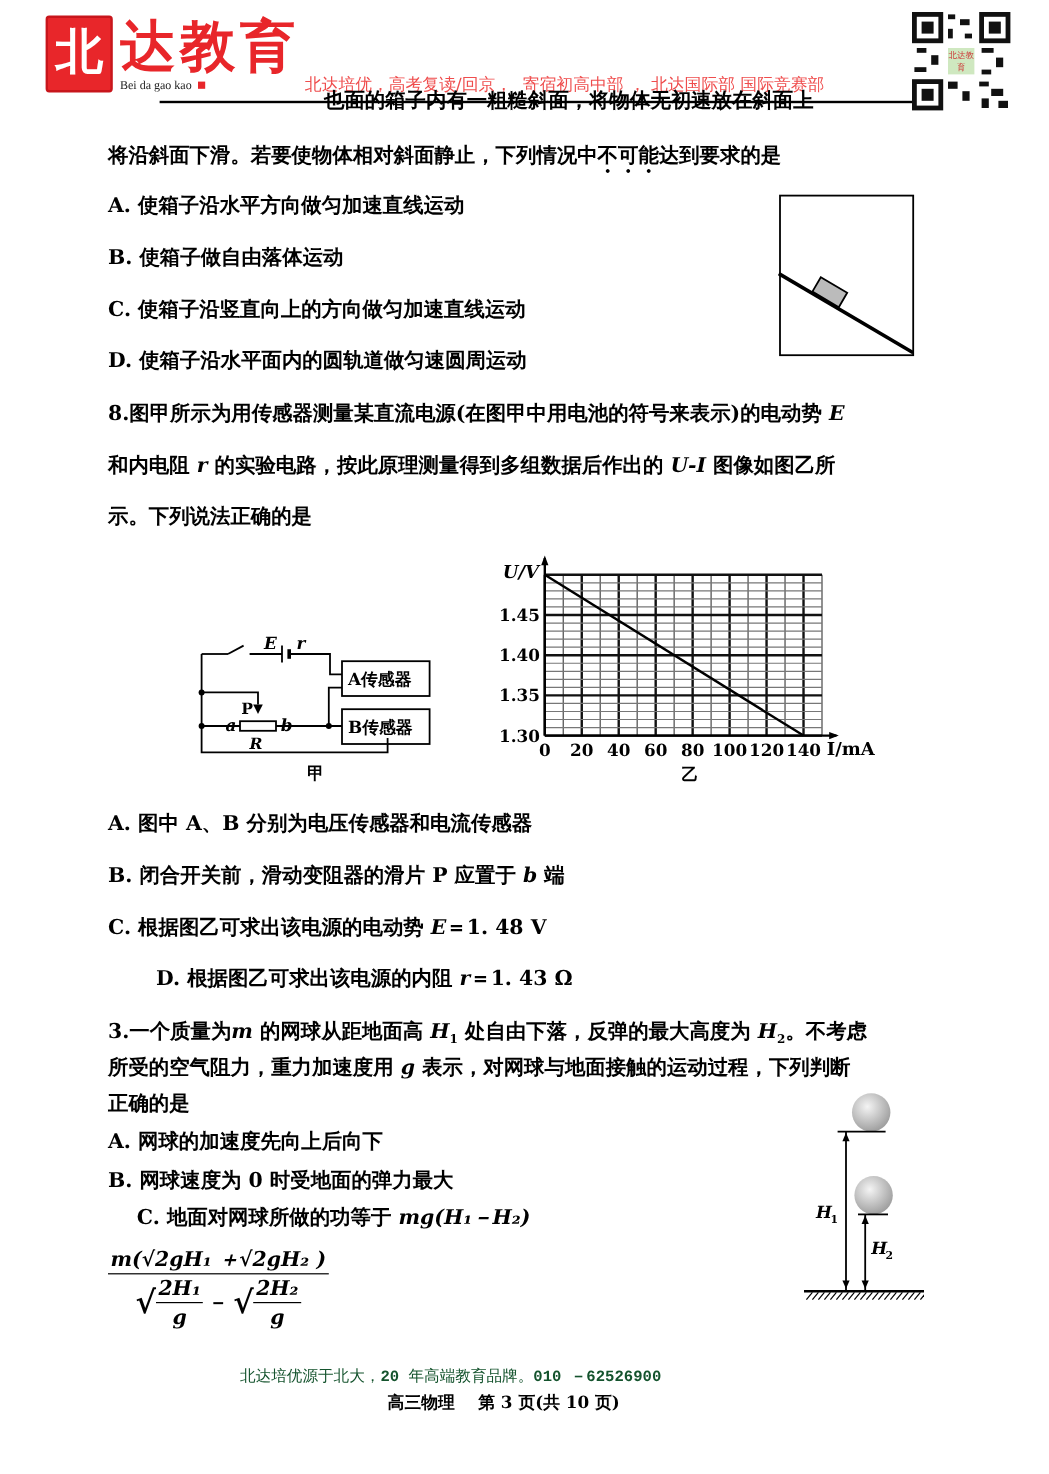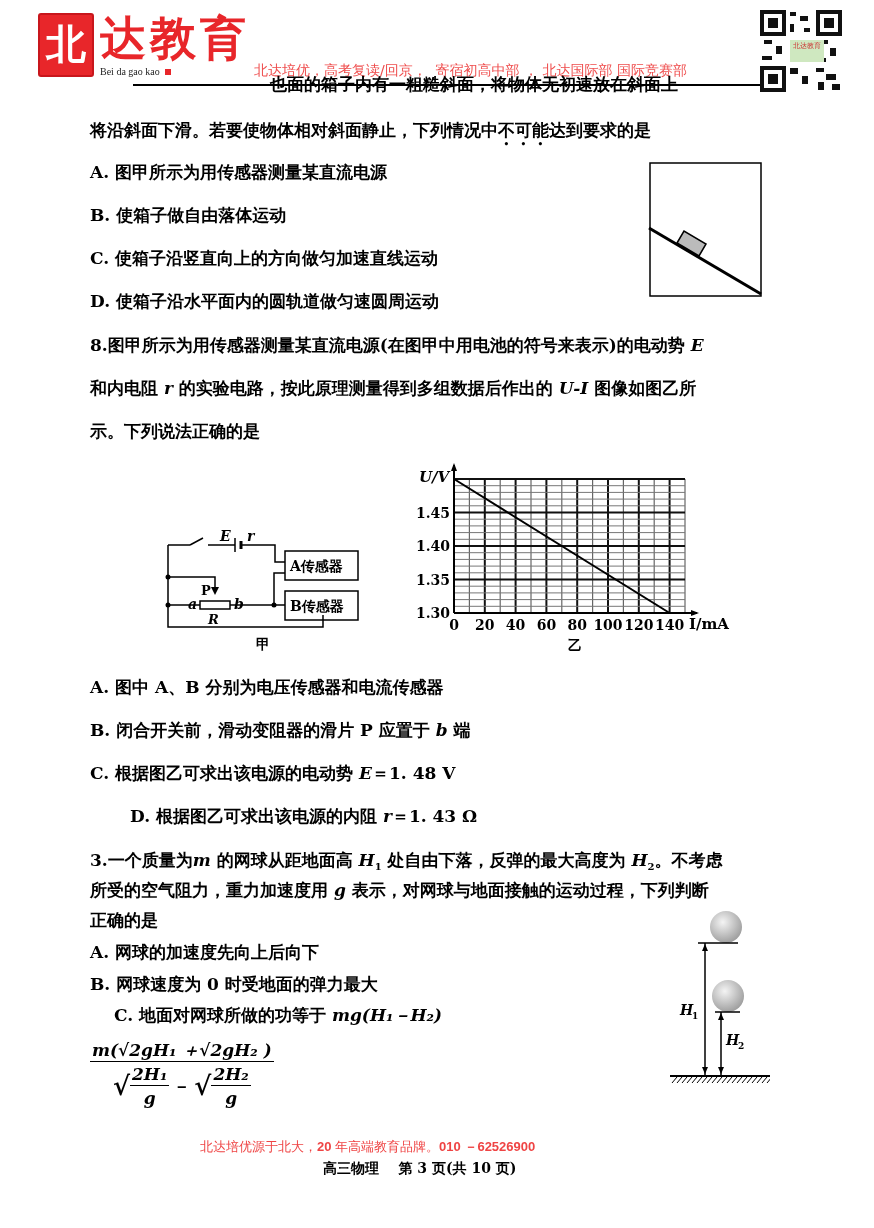--- a/index.html
+++ b/index.html
@@ -13,27 +13,27 @@
                font-family:"DejaVu Serif", serif; line-height:52px; }
   .logo-sub { left:100px; top:66px; font-size:10px; color:#222; font-family:"Liberation Serif", serif; }
   .logo-sub .sq { display:inline-block; width:6px; height:6px; background:#e8262a; margin-left:5px; }
   .promo { left:254px; top:62px; font-size:14px; color:#ef4d4d; white-space:pre; font-family:"DejaVu Sans", sans-serif; }
   .header-rule { left:133px; top:84px; width:636px; height:2px; background:#000; }
   .line1 { left:270px; top:74px; font-size:17px; font-weight:bold; white-space:nowrap; }
   .qr-wrap { left:760px; top:10px; width:82px; height:82px; background:#fff; }
   .qr-cell { position:absolute; background:#111; }
   .qr-finder { position:absolute; width:18px; height:18px; border:4px solid #111; background:#fff; }
   .qr-finder::after { content:""; position:absolute; left:4px; top:4px; width:10px; height:10px; background:#111; }
-  .qr-center { position:absolute; left:30px; top:30px; width:34px; height:22px; background:#cfe8c0; color:#c33;
+  .qr-center { position:absolute; left:30px; top:30px; width:22px; height:22px; background:#cfe8c0; color:#c33;
                font-size:7px; line-height:10px; text-align:center; font-family:"DejaVu Sans", sans-serif; padding-top:1px; box-sizing:border-box; }
   .text { font-size:17px; font-weight:bold; white-space:nowrap; line-height:20px; }
   .emph-dot { position:relative; }
   .emph-dot::after { content:"•"; position:absolute; left:50%; transform:translateX(-50%); top:14px; font-size:9px; }
   i.v { font-style:italic; font-family:"DejaVu Serif", serif; }
-  .footer-red { left:200px; top:1138px; font-size:13px; color:#ef4444; white-space:nowrap; font-family:Liberation Sans, sans-serif; }
+  .footer-red { left:200px; top:1138px; font-size:13px; color:#14532d; white-space:nowrap; font-family:Liberation Mono, monospace; }
   .footer-red b { font-weight:bold; }
   .footer-black { left:323px; top:1160px; font-size:14px; font-weight:bold; white-space:pre; }
   svg text { font-family:"DejaVu Serif", serif; }
   .frac { display:inline-flex; flex-direction:column; align-items:center; vertical-align:middle; }
   .frac .num { border-bottom:1.5px solid #000; padding:0 2px 1px 2px; }
   .frac .den { padding-top:2px; }
 </style>
 </head>
 <body>
 
@@ -63,21 +63,21 @@
   <div class="qr-cell" style="left:56px;top:58px;width:8px;height:4px;"></div>
   <div class="qr-cell" style="left:66px;top:64px;width:10px;height:6px;"></div>
   <div class="qr-cell" style="left:58px;top:72px;width:6px;height:8px;"></div>
   <div class="qr-cell" style="left:72px;top:74px;width:8px;height:6px;"></div>
   <div class="qr-center">北达教育</div>
 </div>
 
 <div class="abs text" style="left:90px;top:120px;">
   <span>将沿斜面下滑。若要使物体相对斜面静止，下列情况中</span><span class="emph-dot">不</span><span class="emph-dot">可</span><span class="emph-dot">能</span><span>达到要求的是</span>
 </div>
-<div class="abs text" style="left:90px;top:162px;">A. 图甲所示为用传感器测量某直流电源</div>
+<div class="abs text" style="left:90px;top:162px;">A. 使箱子沿水平方向做匀加速直线运动</div>
 <div class="abs text" style="left:90px;top:205px;">B. 使箱子做自由落体运动</div>
 <div class="abs text" style="left:90px;top:248px;">C. 使箱子沿竖直向上的方向做匀加速直线运动</div>
 <div class="abs text" style="left:90px;top:291px;">D. 使箱子沿水平面内的圆轨道做匀速圆周运动</div>
 
 <svg class="abs" style="left:640px;top:155px;" width="140" height="150">
   <rect x="10" y="8" width="111" height="133" fill="none" stroke="#000" stroke-width="1.5"></rect>
   <line x1="9" y1="73" x2="121" y2="139" stroke="#000" stroke-width="3"></line>
   <polygon points="37,88 44,76 66,89 59,101" fill="#bbb" stroke="#000" stroke-width="1.5"></polygon>
 </svg>
 

